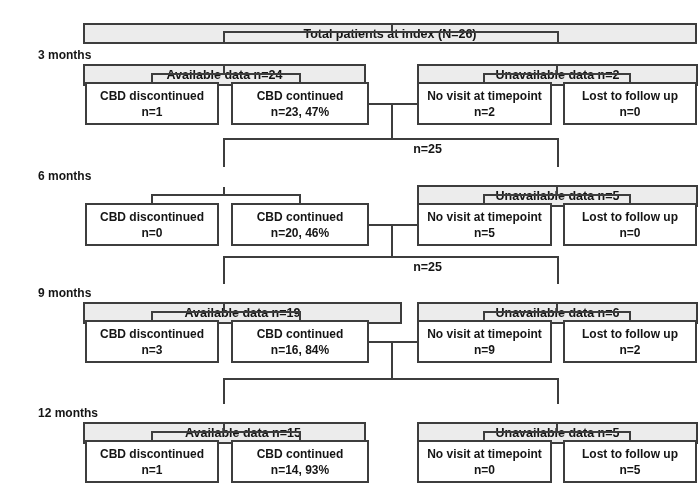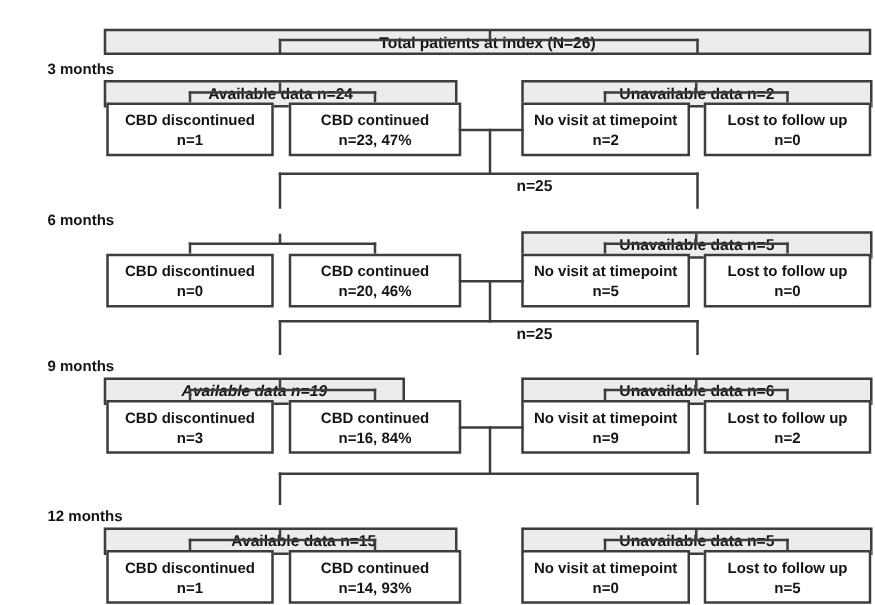--- a/index.html
+++ b/index.html
@@ -141,21 +141,21 @@
   </div>
 
   <div class="ln" style="left:367px;top:224px;width:52px;height:2px;"></div>
   <div class="ln" style="left:391px;top:224px;width:2px;height:34px;"></div>
   <div class="ln" style="left:223px;top:256px;width:336px;height:2px;"></div>
   <div class="ln" style="left:223px;top:256px;width:2px;height:28px;"></div>
   <div class="ln" style="left:557px;top:256px;width:2px;height:28px;"></div>
   <div class="nlabel" style="top:260px;">n=25</div>
 
   <div class="tplabel" style="top:286px;">9 months</div>
-  <div class="box hdr" style="left:83px;top:282px;width:241px;height:22px;font-style:italic;">
+  <div class="box hdr" style="left:83px;top:282px;width:319px;height:22px;">
     <span>Available data n=19</span>
   </div>
   <div class="box hdr" style="left:417px;top:282px;width:281px;height:22px;">
     <span>Unavailable data n=6</span>
   </div>
   <div class="ln" style="left:223px;top:304px;width:2px;height:8px;"></div>
   <div class="ln" style="left:151px;top:311px;width:150px;height:2px;"></div>
   <div class="ln" style="left:151px;top:311px;width:2px;height:9px;"></div>
   <div class="ln" style="left:299px;top:311px;width:2px;height:9px;"></div>
   <div class="ln" style="left:556px;top:304px;width:2px;height:8px;"></div>

